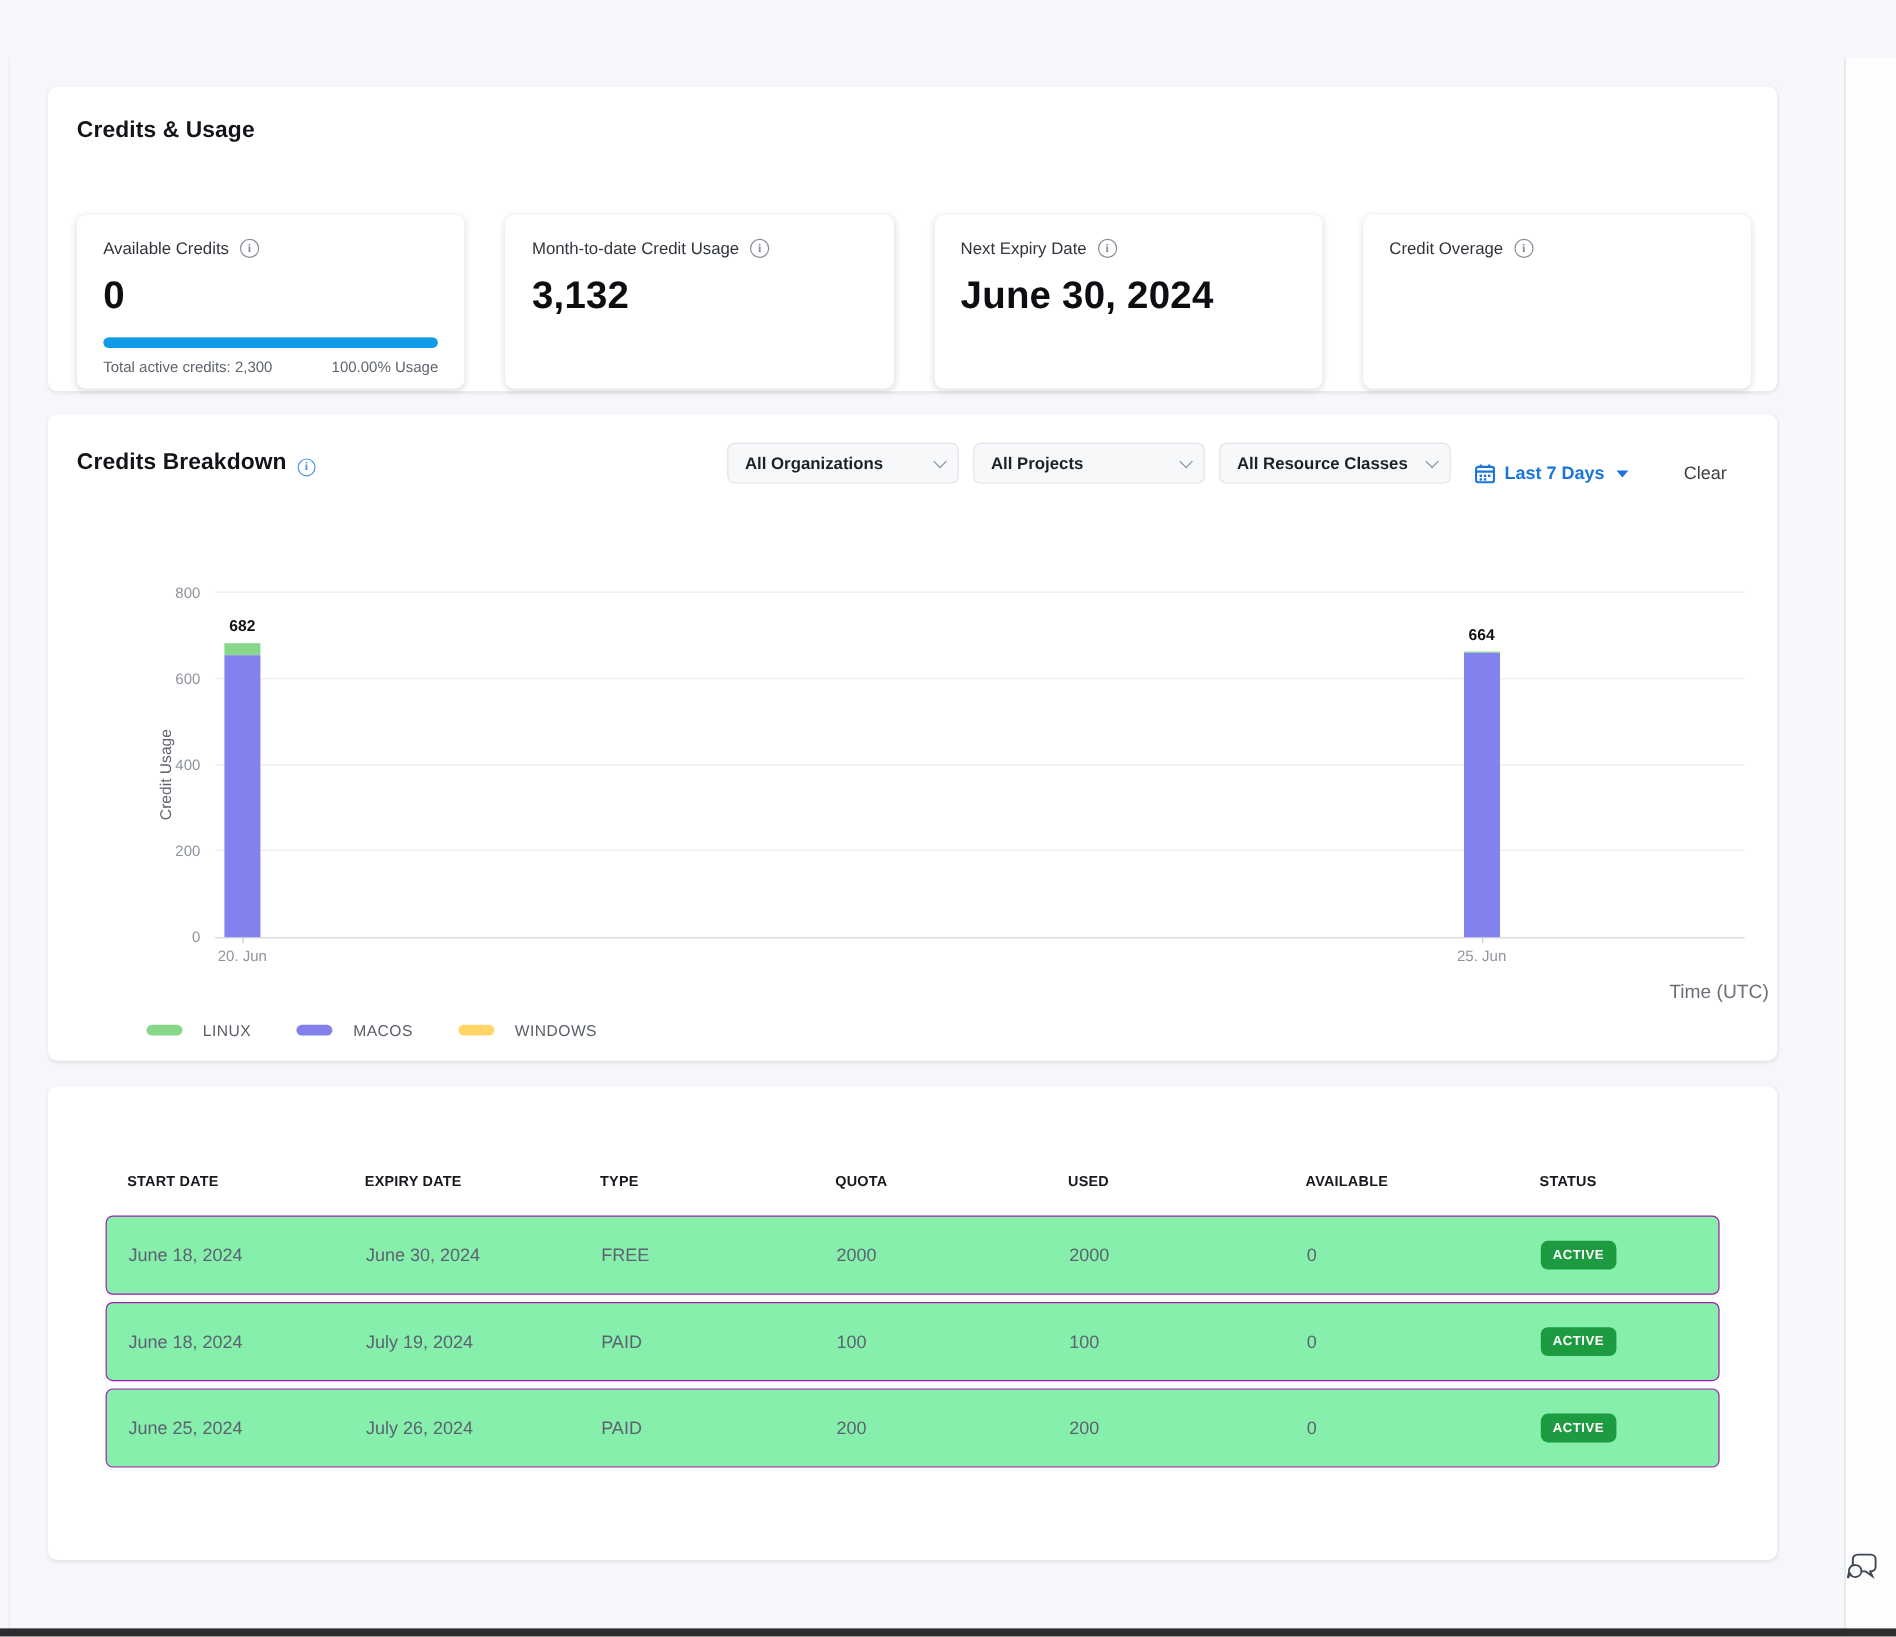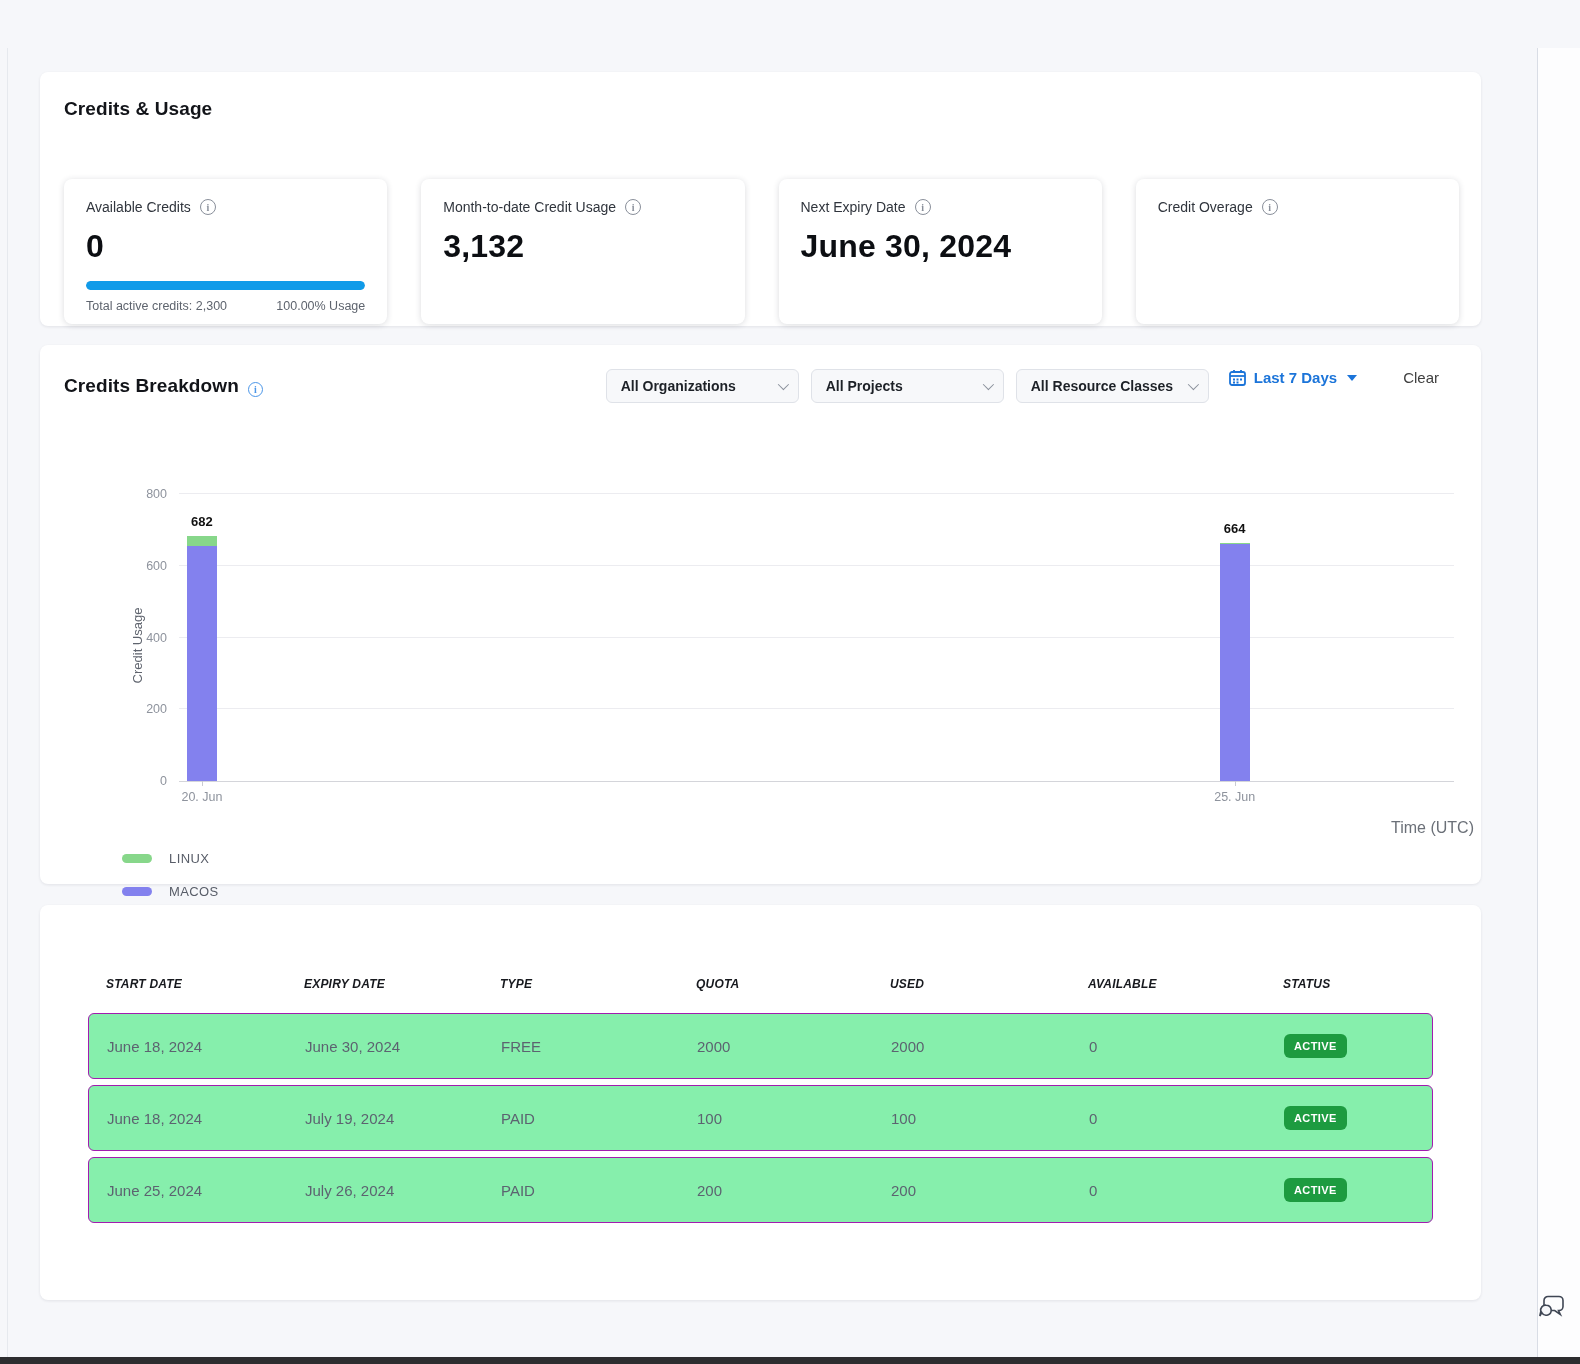--- a/index.html
+++ b/index.html
@@ -35,21 +35,21 @@
   .stat-card { flex:1; height:145px; background:#fff; border-radius:8px; padding:20px 22px;
                box-shadow:0 1px 6px rgba(30,36,56,.16); }
   .stat-label-row { display:flex; align-items:center; gap:9px; font-size:14px; color:#30353d; }
   .stat-value { font-size:32px; font-weight:bold; color:#0c0e12; margin-top:13px; letter-spacing:.2px; }
   .progress-track { margin-top:16px; height:9px; border-radius:5px; background:#e3e6ea; overflow:hidden; }
   .progress-fill { height:100%; border-radius:5px; background:#109be9; }
   .stat-footer { display:flex; justify-content:space-between; margin-top:9px; font-size:12.5px; color:#5e646e; }
 
   
   .bd-header { display:flex; align-items:center; justify-content:space-between; }
-  .filters { display:flex; align-items:flex-start; gap:12px;padding-left:20px; }
+  .filters { display:flex; align-items:flex-end; gap:12px;padding-left:20px; }
   .dropdown { width:193px; height:34px; background:#f7f8fa; border:1px solid #dfe2e8; border-radius:6px;
               display:flex; align-items:center; justify-content:space-between; padding:0 12px 0 14px;
               font-size:14px; font-weight:bold; color:#1d2127; cursor:pointer; }
   .chev { width:8px; height:8px; border-right:1.6px solid #8a909b; border-bottom:1.6px solid #8a909b;
           transform:rotate(45deg) translateY(-2px); flex:none; }
   .daterange { display:flex; align-items:center; gap:8px; color:#1b74d9; font-size:15px; font-weight:bold;
                margin-left:8px; cursor:pointer; }
   .caret-down { width:0; height:0; border-left:5px solid transparent; border-right:5px solid transparent;
                 border-top:6px solid #1b74d9; margin-left:2px; }
   .clear-link { color:#404040; font-size:15px; font-weight:normal; margin-left:34px; margin-right:18px; cursor:pointer; }
@@ -61,29 +61,29 @@
   .ytick { position:absolute; left:-62px; width:50px; text-align:right; font-size:12.5px; color:#8e939d; }
   .yaxis-title { position:absolute; left:36px; top:231px; transform:rotate(-90deg); transform-origin:center;
                  font-size:13px; color:#5f646e; white-space:nowrap; }
   .bar { position:absolute; bottom:0; width:30px; transform:translateX(-50%); display:flex;
          flex-direction:column-reverse; cursor:pointer; }
   .bar-seg { width:100%; }
   .bar-total { position:absolute; transform:translateX(-50%); font-size:13px; font-weight:bold; color:#111; }
   .xtick-mark { position:absolute; top:100%; width:1px; height:5px; background:#c9cbd1; }
   .xtick-label { position:absolute; top:calc(100% + 9px); transform:translateX(-50%); font-size:12.5px; color:#8e939d; white-space:nowrap; }
   .time-label { position:absolute; right:-20px; top:calc(100% + 38px); font-size:16px; color:#6b7078; }
-  .legend { position:absolute; left:58px; top:444px; display:flex; align-items:flex-start; gap:18px;flex-direction:column; }
+  .legend { position:absolute; left:58px; top:444px; display:flex; align-items:flex-start; gap:38px; }
   .legend-item { display:flex; align-items:center; gap:17px; cursor:pointer; }
   .legend-pill { width:30px; height:9px; border-radius:5px; flex:none; }
   .legend-label { font-size:13px; color:#585d68; letter-spacing:.4px; }
 
   
   .table { margin:46px 24px 0 24px; }
   .t-head { display:grid; grid-template-columns:198px 196px 196px 194px 198px 195px 1fr; padding:0 0 22px 0; }
-  .t-head div { font-size:12px; font-weight:bold; color:#17191e; letter-spacing:.2px; padding-left:18px;font-style:italic; }
+  .t-head div { font-size:12px; font-weight:bold; color:#17191e; letter-spacing:.2px; padding-left:18px; }
   .t-row { display:grid; grid-template-columns:198px 196px 196px 194px 198px 195px 1fr; align-items:center;
            height:66px; background:#86efac; border:1px solid #a21caf; border-radius:6px; margin-bottom:6px; }
   .t-row div { font-size:15px; color:#5c6370; padding-left:18px; }
   .badge { display:inline-block; background:#1d9b40; color:#fff; font-size:11px; font-weight:bold;
            letter-spacing:.4px; padding:6px 10px; border-radius:6px; }
 
   
   .right-gutter { position:absolute; top:48px; right:0; width:43px; bottom:0; background:#fdfdfe;
                   border-left:1px solid #d9dde5; z-index:2; }
   .left-line { position:absolute; top:48px; left:7px; bottom:0; width:1px; background:#e6e9ee; }

